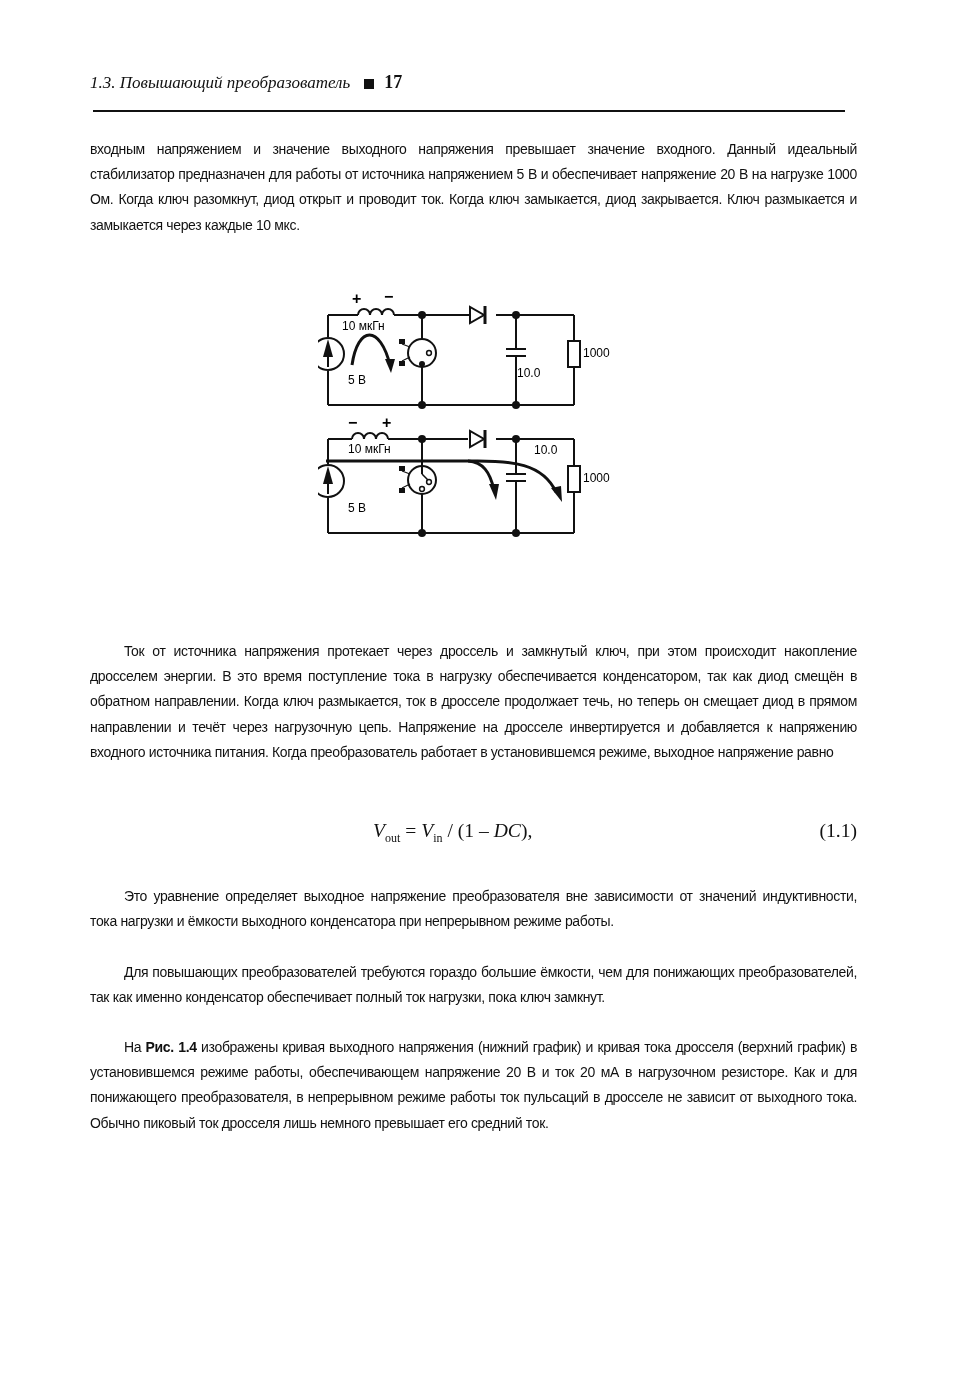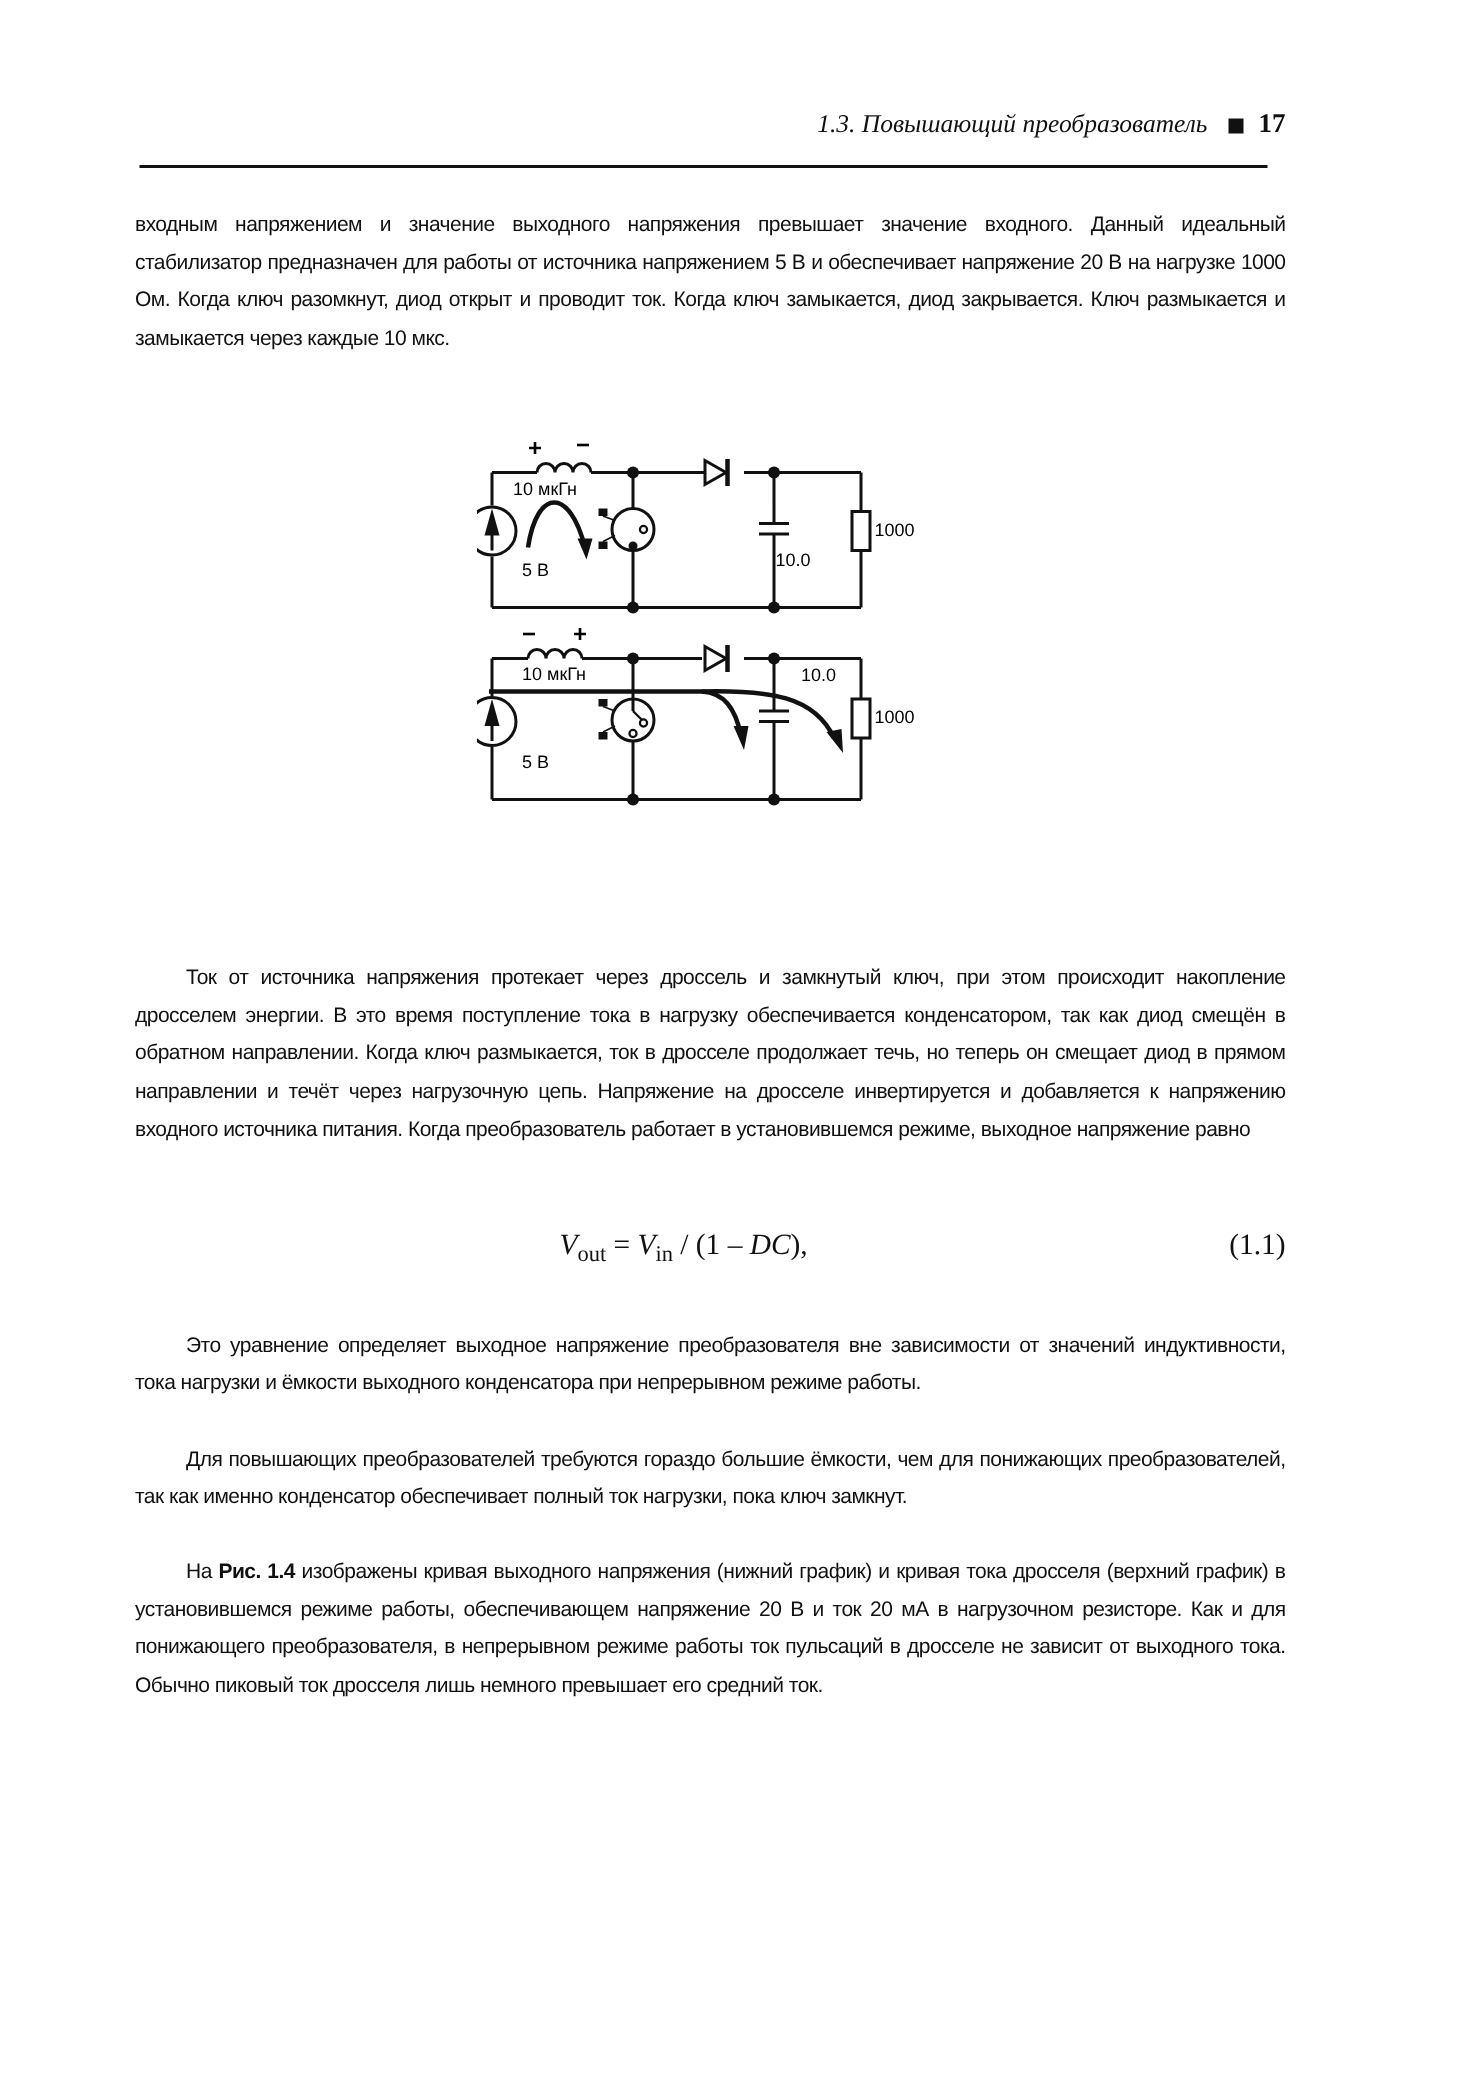--- a/index.html
+++ b/index.html
@@ -1,20 +1,20 @@
 <!DOCTYPE html>
 <html><head>
 <meta charset="utf-8">
 <style>
   html, body { margin:0; padding:0; background:#ffffff; }
   body { width:975px; height:1388px; position:relative; overflow:hidden; color:#111; }
   .page { position:absolute; left:0; top:0; width:975px; height:1388px; }
   .running-head {
     position:absolute; left:90px; right:118px; top:72px; height:30px;
-    text-align:right; font-family:"Liberation Serif", serif; font-size:17px; font-style:italic;
+    font-family:"Liberation Serif", serif; font-size:17px; font-style:italic;
   }
   .running-head .sq { display:inline-block; width:10px; height:10px; background:#111; margin:0 10px 1px 14px; vertical-align:middle; }
   .running-head .num { font-style:normal; font-weight:bold; font-size:18px; }
   .head-rule { position:absolute; left:93px; width:752px; top:110px; height:2px; background:#111; }
   .text {
     position:absolute; left:90px; width:767px;
     font-family:Liberation Sans, sans-serif; font-size:14px; line-height:25.2px;
     text-align:justify; letter-spacing:-0.35px;
   }
   .text p { margin:0; }
@@ -24,21 +24,21 @@
     position:absolute; left:90px; width:767px; top:562px; text-align:center;
     font-family:"Liberation Serif", serif; font-size:15.5px;
   }
   .caption .lbl { font-weight:bold; font-style:italic; }
   .formula {
     position:absolute; left:90px; width:767px; top:820px; height:28px;
     font-family:"Liberation Serif", serif; font-size:19.6px;
   }
   .formula .eq { position:absolute; left:283px; top:0; }
   .formula .eqnum { position:absolute; right:0; top:0; }
-  .formula sub { font-size:15px; font-style:normal; }
+  .formula sub { font-size:12px; font-style:normal; }
   i { font-style:italic; }
   b { font-weight:bold;margin-top:36px; }
   svg text { font-family:"Liberation Sans", sans-serif; }
 </style>
 </head>
 <body>
 
 <div class="page">
 
   <div class="running-head">

